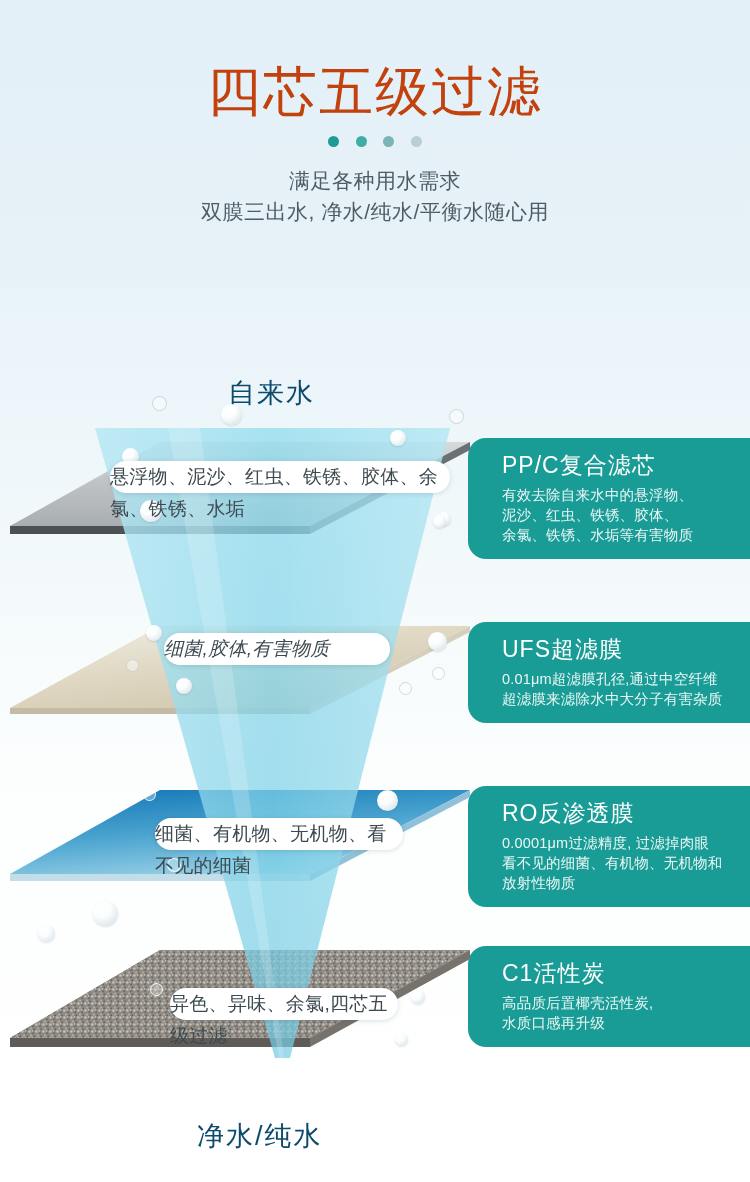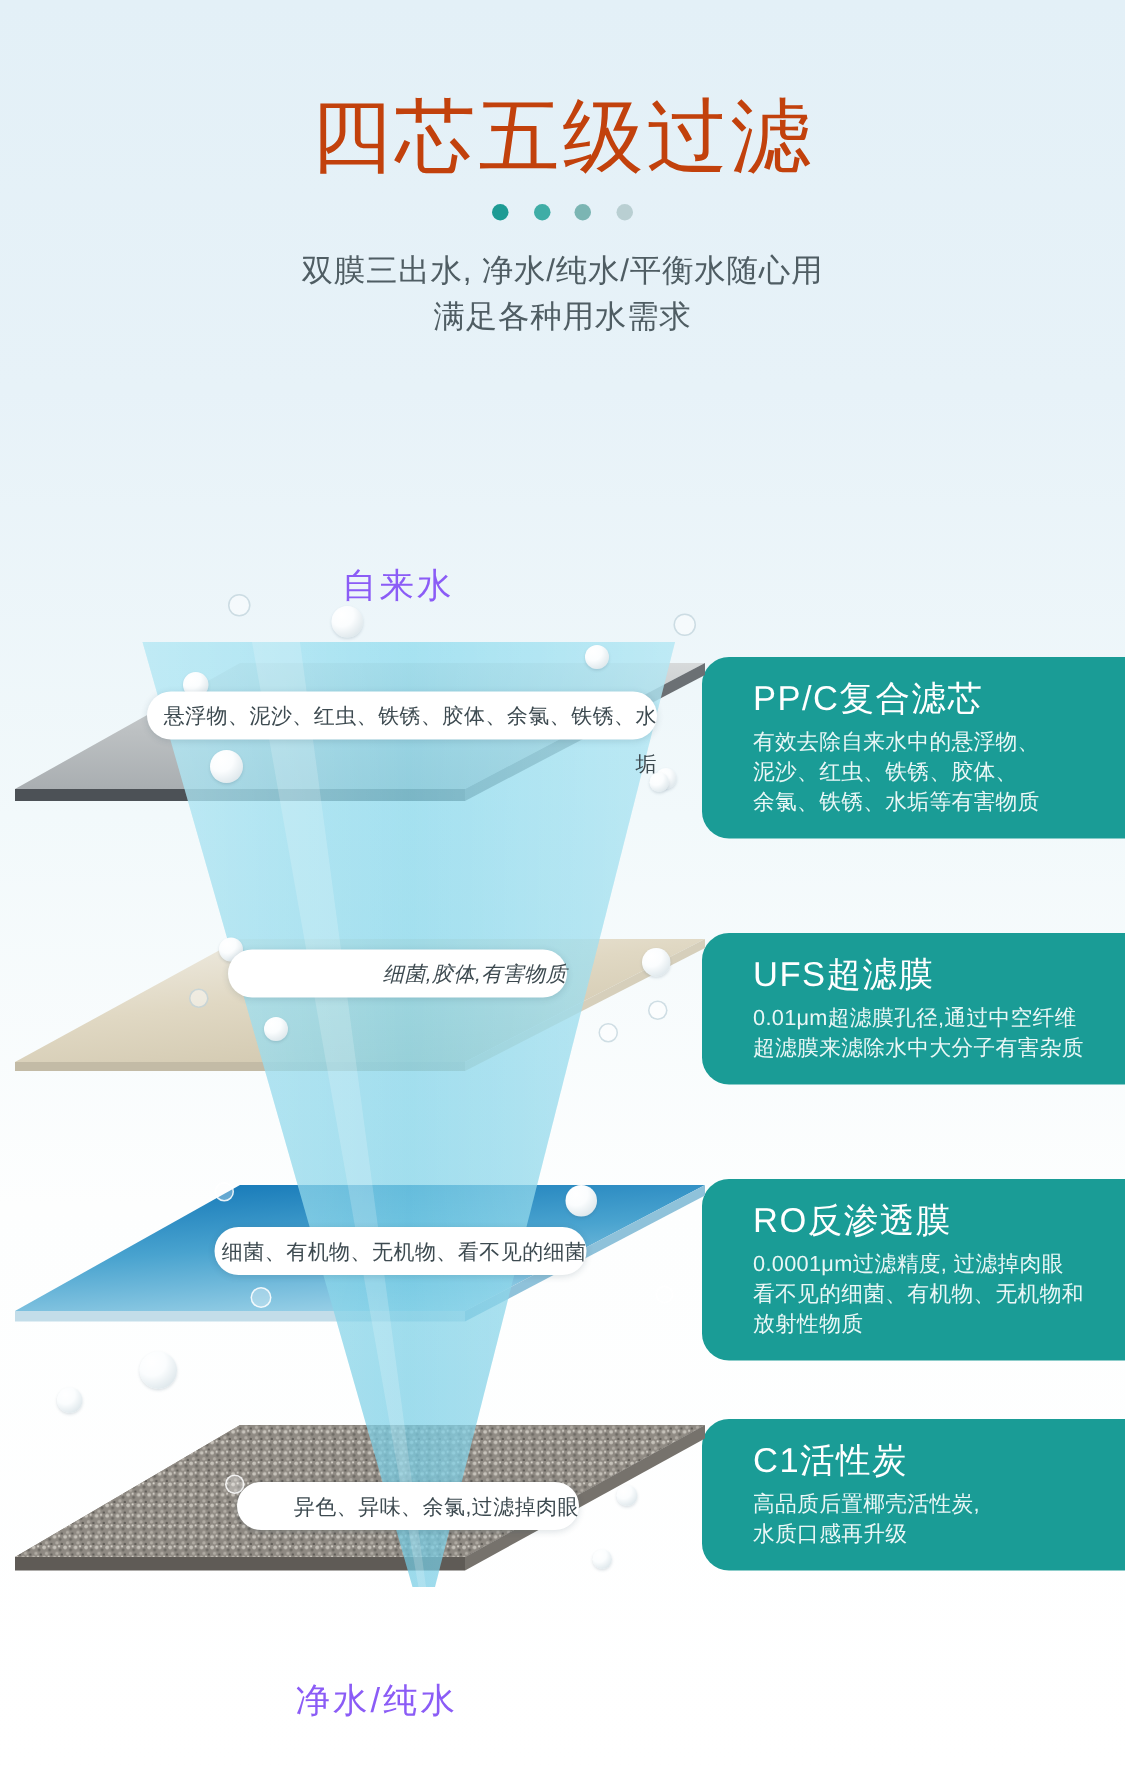--- a/index.html
+++ b/index.html
@@ -16,21 +16,21 @@
     margin:0;font-size:54px;line-height:58px;font-weight:400;
     color:#c2410c;letter-spacing:2px;
   }
   .hero h1 .l2{display:block;}
   .dots{margin:16px auto 0;width:94px;display:flex;justify-content:space-between;}
   .dot{width:11px;height:11px;border-radius:50%;}
   .sub{margin-top:18px;color:#4f5d63;font-size:21px;line-height:31px;letter-spacing:.5px;}
   .sub span{display:block;}
 
   
-  .wlabel{position:absolute;color:#8b5cf6;font-size:23px;letter-spacing:2px;}
+  .wlabel{position:absolute;color:#0c4a6e;font-size:27px;letter-spacing:2px;}
   .wlabel.top{left:228px;top:375px;}
   .wlabel.bot{left:197px;top:1118px;text-align:center;}
 
   
   .funnel{position:absolute;left:0;top:418px;width:750px;height:680px;z-index:3;pointer-events:none;}
 
   
   .layer{position:absolute;left:0;width:750px;}
   .layer .plate{position:absolute;left:0;top:0;width:470px;height:100px;z-index:2;}
   .layer .plate svg{display:block;}
@@ -39,23 +39,24 @@
     position:absolute;left:468px;top:0;width:300px;
     background:#1a9c96;border-radius:18px 0 0 18px;
     padding:12px 0 14px 34px;box-sizing:border-box;z-index:1;
   }
   .card .ttl{color:#ffffff;font-size:23px;line-height:30px;letter-spacing:1px;font-weight:400;}
   .card .desc{color:#eaf7f6;font-size:14.5px;line-height:20px;margin-top:5px;letter-spacing:.2px;}
   .card .desc span{display:block;}
 
   .pill{
     position:absolute;z-index:6;background:#ffffff;border-radius:16px;
-    height:32px;line-height:32px;text-align:right;
-    color:#3d4a50;font-size:14px;letter-spacing:.3px;
+    height:32px;line-height:32px;text-align:left;
+    color:#3d4a50;font-size:19px;letter-spacing:.3px;
     box-shadow:0 1px 5px rgba(30,60,80,.16);
+    margin-left:12px;
   }
 
   
   .bub{position:absolute;border-radius:50%;z-index:5;}
   .bub.solid{
     background:radial-gradient(circle at 33% 28%,#ffffff 0%,#fbfdfe 38%,#dfe8ec 78%,#cdd8dd 100%);
     box-shadow:0 1px 2px rgba(60,90,110,.18);
   }
   .bub.ring{background:rgba(255,255,255,.30);border:1.5px solid rgba(255,255,255,.85);}
   .bub.faint{background:rgba(255,255,255,.45);border:1px solid rgba(170,195,205,.55);}
@@ -69,22 +70,22 @@
     <h1>
       <span>四芯五级过滤</span>
     </h1>
     <div class="dots">
       <span class="dot" id="d0" style="background: rgb(29, 155, 148);"></span>
       <span class="dot" id="d1" style="background: rgb(63, 173, 166);"></span>
       <span class="dot" id="d2" style="background: rgb(123, 181, 179);"></span>
       <span class="dot" id="d3" style="background: rgb(185, 207, 210);"></span>
     </div>
     <div class="sub">
+      <span>满足各种用水需求</span>
       <span>双膜三出水, 净水/纯水/平衡水随心用</span>
-      <span>满足各种用水需求</span>
     </div>
   </div>
 
   <div class="wlabel top">自来水</div>
   <div class="wlabel bot">净水/纯水</div>
 
   <div class="funnel">
     <svg width="750" height="680" viewBox="0 0 750 680">
       <defs>
         <linearGradient id="wg" x1="0" y1="0" x2="0" y2="1">
@@ -211,21 +212,21 @@
       </svg>
     </div>
     <div class="card">
       <div class="ttl">C1活性炭</div>
       <div class="desc">
         <span>高品质后置椰壳活性炭,</span>
         <span>水质口感再升级</span>
       </div>
     </div>
   </div>
-  <div class="pill" style="left:158px;top:988px;width:228px;">异色、异味、余氯,过滤掉肉眼</div>
+  <div class="pill" style="left:158px;top:988px;width:228px;">异色、异味、余氯,四芯五级过滤</div>
 
   <span class="bub faint" style="left:152px;top:396px;width:13px;height:13px;"></span>
   <span class="bub solid" style="left:221px;top:404px;width:21px;height:21px;"></span>
   <span class="bub faint" style="left:449px;top:409px;width:13px;height:13px;"></span>
   <span class="bub solid" style="left:390px;top:430px;width:16px;height:16px;"></span>
   <span class="bub solid" style="left:122px;top:448px;width:17px;height:17px;"></span>
   <span class="bub ring" style="left:326px;top:466px;width:12px;height:12px;"></span>
   <span class="bub solid" style="left:140px;top:500px;width:22px;height:22px;"></span>
   <span class="bub solid" style="left:437px;top:512px;width:14px;height:14px;"></span>
   <span class="bub solid" style="left:433px;top:515px;width:13px;height:13px;"></span>

